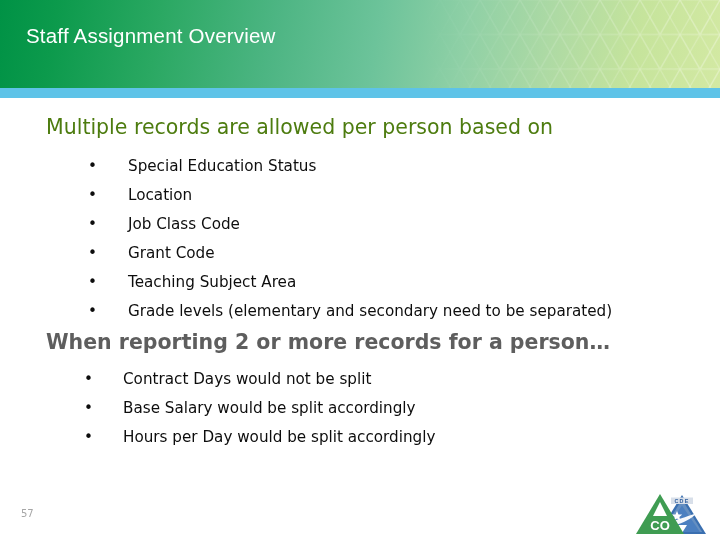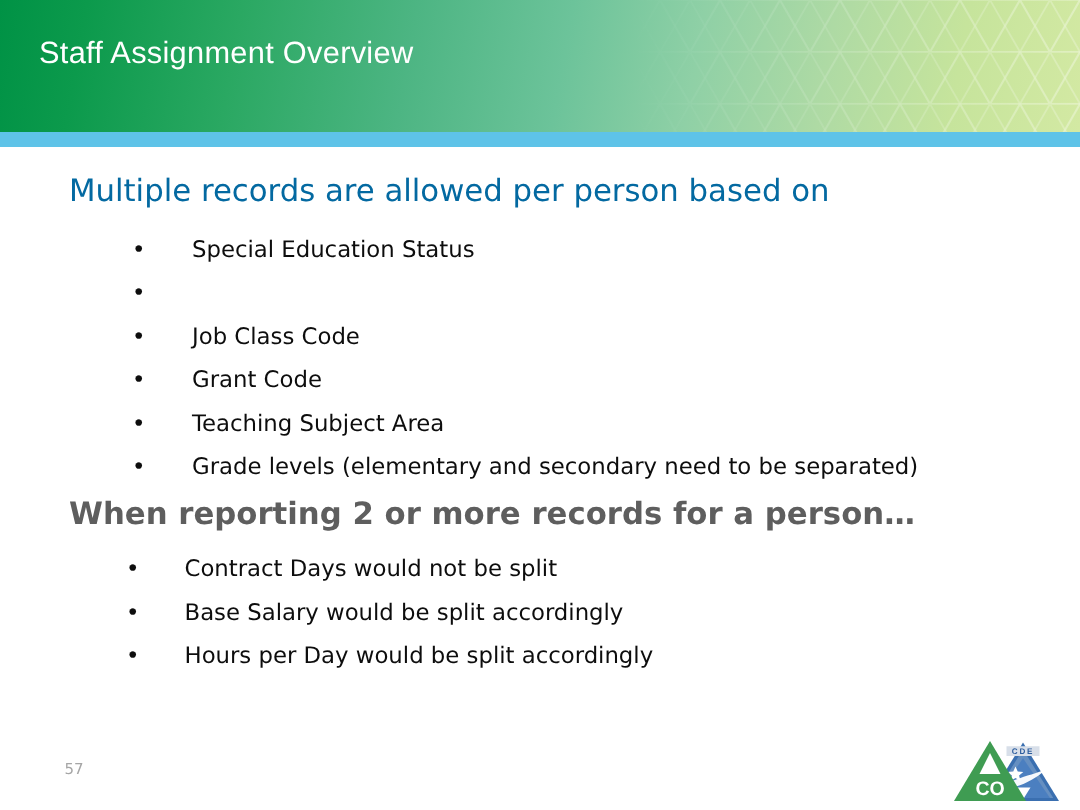--- a/index.html
+++ b/index.html
@@ -68,21 +68,21 @@
     height: 10px;
     background: #5ec3e8;
   }
 
   
   .heading-1 {
     position: absolute;
     left: 46px;
     top: 115px;
     font-size: 20.5px;
-    color: #0369a1;
+    color: #4d7c0f;
     font-family: "DejaVu Sans", sans-serif;
     font-weight: 400;
     white-space: nowrap;
   }
   .heading-2 {
     position: absolute;
     left: 46px;
     top: 330px;
     font-size: 20.5px;
     color: #5e5e5e;
@@ -142,21 +142,21 @@
     padding-left: 18px;
   }
   #list-2 li .bullet-dot {
     line-height: 29px;
     font-size: 15.2px;
   }
 
   
   .page-number {
     position: absolute;
-    left: 43px;
+    left: 21px;
     top: 508px;
     font-size: 10px;
     color: #a6a6a6;
     font-family: "DejaVu Sans", sans-serif;
   }
   .logo-block {
     position: absolute;
     left: 636px;
     top: 492px;
     width: 72px;
@@ -193,20 +193,21 @@
 
   <div class="heading-1">Multiple records are allowed per person based on</div>
 
   <ul class="bullets" id="list-1">
     <li>
       <span class="bullet-dot">•</span>
       <span class="bullet-text">Special Education Status</span>
     </li>
     <li>
       <span class="bullet-dot">•</span>
+      <span class="bullet-text">Location</span>
     </li>
     <li>
       <span class="bullet-dot">•</span>
       <span class="bullet-text">Job Class Code</span>
     </li>
     <li>
       <span class="bullet-dot">•</span>
       <span class="bullet-text">Grant Code</span>
     </li>
     <li>

